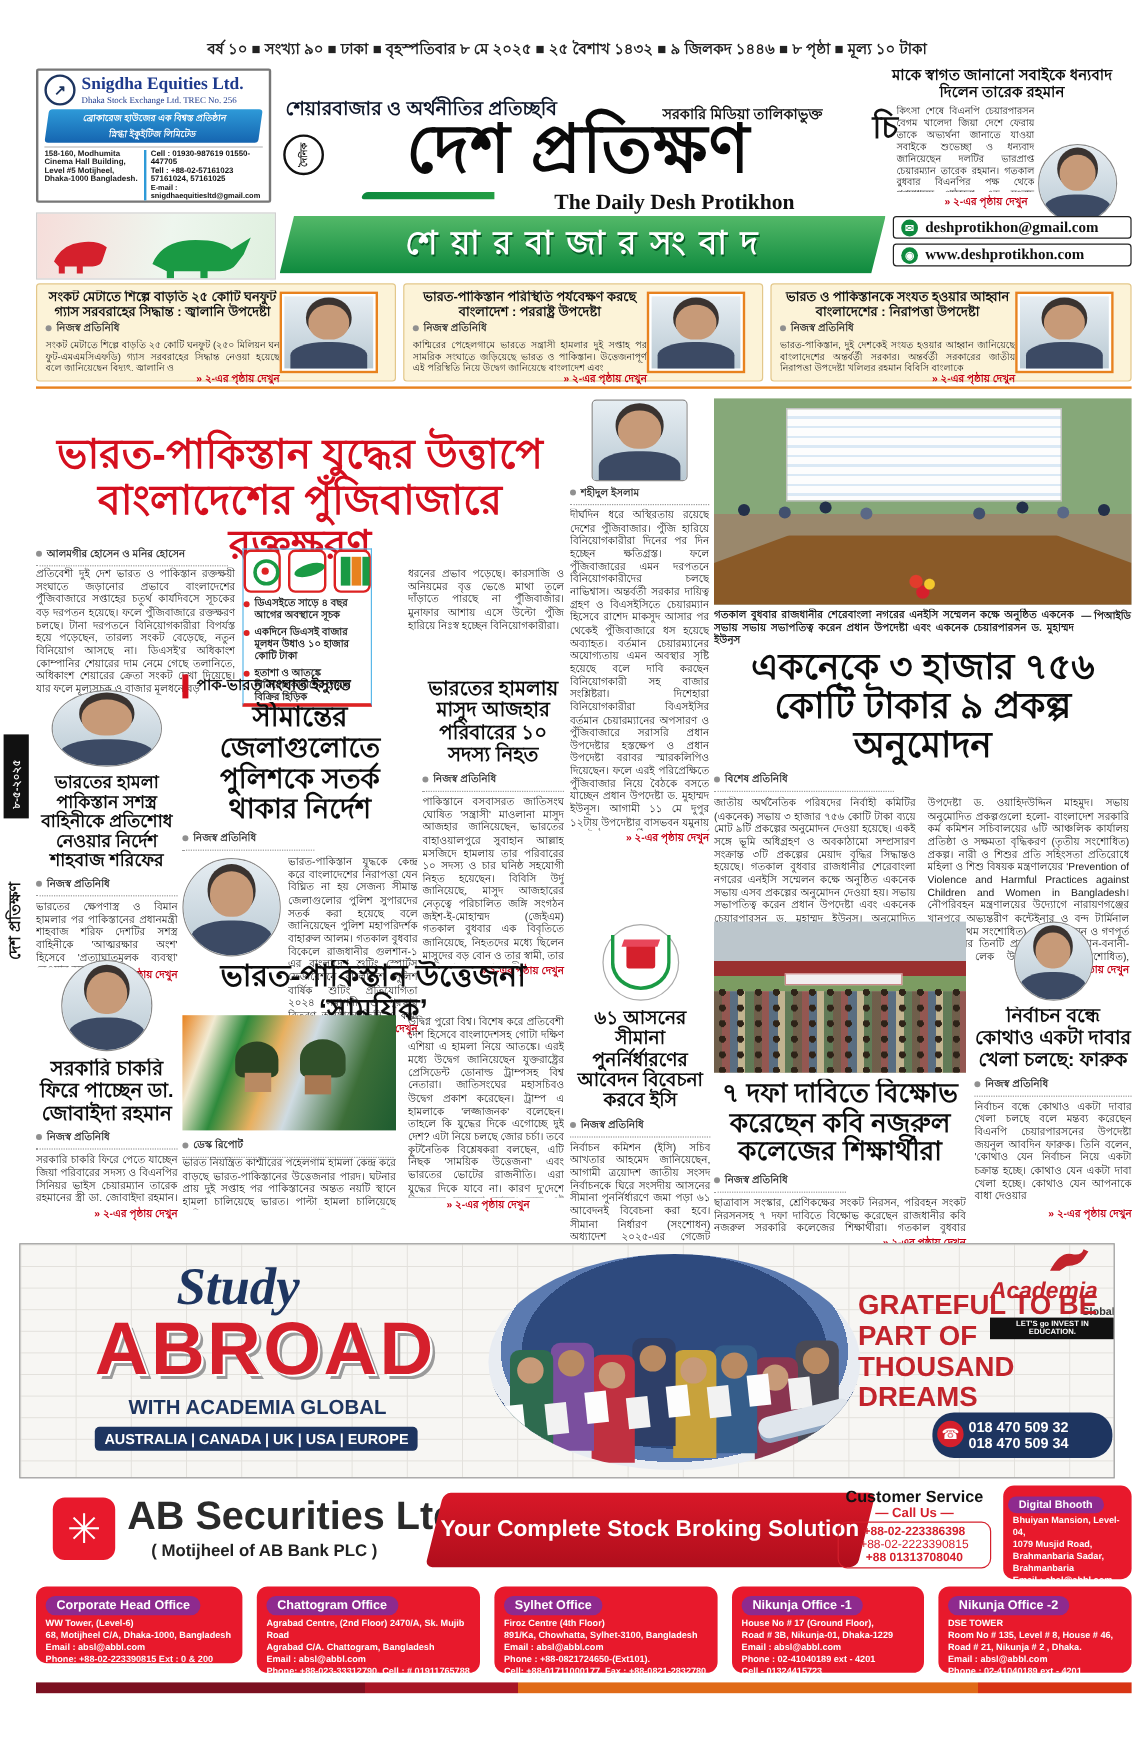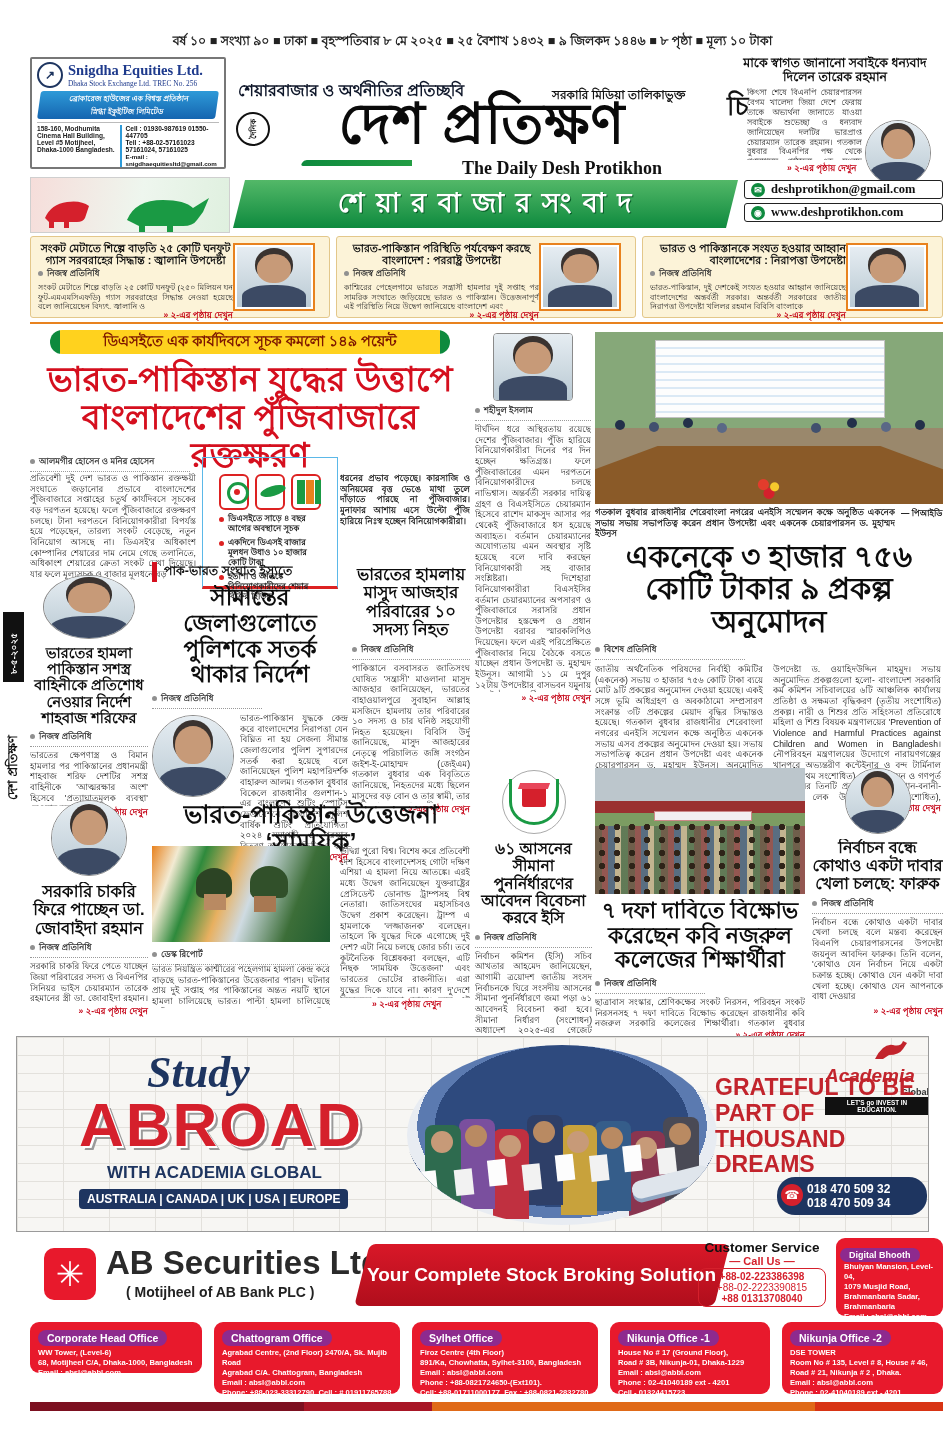--- a/index.html
+++ b/index.html
@@ -139,58 +139,55 @@
       <div class="byline" style="border:none;margin-top:1px;">নিজস্ব প্রতিনিধি</div>
       <span class="body-txt" style="display:block;height:26px;font-size:7.8px;">কাশ্মিরের পেহেলগামে ভারতে সন্ত্রাসী হামলার দুই সপ্তাহ পর সামরিক সংঘাতে জড়িয়েছে ভারত ও পাকিস্তান। উত্তেজনাপূর্ণ এই পরিস্থিতি নিয়ে উদ্বেগ জানিয়েছে বাংলাদেশ এবং</span>
       <div class="more">» ২-এর পৃষ্ঠায় দেখুন</div>
     </div>
   </div>
   <div class="a teaser" style="left:642px;top:236px;width:301px;height:82px;">
     <div class="a oframe" style="left:203px;top:6px;width:82px;height:68px;box-sizing:border-box;">
         <div class="face"></div>
       </div>
     <div style="width:196px;">
-      <div class="hl" style="font-size:10.8px;text-align:right;">ভারত ও পাকিস্তানকে সংযত হওয়ার আহ্বান বাংলাদেশের : নিরাপত্তা উপদেষ্টা</div>
+      <div class="hl" style="font-size:10.8px;text-align:center;">ভারত ও পাকিস্তানকে সংযত হওয়ার আহ্বান বাংলাদেশের : নিরাপত্তা উপদেষ্টা</div>
       <div class="byline" style="border:none;margin-top:1px;">নিজস্ব প্রতিনিধি</div>
       <span class="body-txt" style="display:block;height:26px;font-size:7.8px;">ভারত-পাকিস্তান, দুই দেশকেই সংযত হওয়ার আহ্বান জানিয়েছে বাংলাদেশের অন্তর্বর্তী সরকার। অন্তর্বর্তী সরকারের জাতীয় নিরাপত্তা উপদেষ্টা খলিলুর রহমান বিবিসি বাংলাকে</span>
       <div class="more">» ২-এর পৃষ্ঠায় দেখুন</div>
     </div>
   </div>
 
   <div class="a" style="left:30px;top:322px;width:913px;height:2px;background:#e8821e;"></div>
 
-  <div class="a kicker" style="left:50px;top:330px;width:400px;height:24px;">
-    <span>ডিএসইতে এক কার্যদিবসে সূচক কমলো ১৪৯ পয়েন্ট</span>
-  </div>
   <div class="a lead-hl" style="left:30px;top:360px;width:440px;height:90px;">ভারত-পাকিস্তান যুদ্ধের উত্তাপে বাংলাদেশের পুঁজিবাজারে রক্তক্ষরণ</div>
   <div class="a byline" style="left:30px;top:455px;width:160px;">আলমগীর হোসেন ও মনির হোসেন</div>
   <div class="a body-txt" style="left:30px;top:473px;width:166px;height:116px;">প্রতিবেশী দুই দেশ ভারত ও পাকিস্তান রক্তক্ষয়ী সংঘাতে জড়ানোর প্রভাবে বাংলাদেশের পুঁজিবাজারে সপ্তাহের চতুর্থ কার্যদিবসে সূচকের বড় দরপতন হয়েছে। ফলে পুঁজিবাজারে রক্তক্ষরণ চলছে। টানা দরপতনে বিনিয়োগকারীরা বিপর্যস্ত হয়ে পড়েছেন, তারল্য সংকট বেড়েছে, নতুন বিনিয়োগ আসছে না। ডিএসই'র অধিকাংশ কোম্পানির শেয়ারের দাম নেমে গেছে তলানিতে, অধিকাংশ শেয়ারের ক্রেতা সংকট দেখা দিয়েছে। যার ফলে মূল্যসূচক ও বাজার মূলধনে বড়</div>
 
-  <div class="a" style="left:202px;top:457px;width:136px;height:132px;border:1px solid #5bb8e8;border-bottom:3px solid #d22;box-sizing:border-box;padding:16px;">
+  <div class="a" style="left:202px;top:457px;width:108px;height:132px;border:1px solid #5bb8e8;border-bottom:3px solid #d22;box-sizing:border-box;padding:0;">
     <div style="display:flex;gap:6px;justify-content:center;">
       <div class="mini-logo">
           <span style="position:absolute;left:6px;top:6px;width:16px;height:16px;border:3px solid #1a9a44;border-radius:50%;"></span>
           <span style="position:absolute;left:13px;top:13px;width:6px;height:6px;background:#d22;border-radius:50%;"></span>
         </div>
       <div class="mini-logo">
           <span style="position:absolute;left:3px;top:10px;width:26px;height:10px;background:#1a9a44;border-radius:50%;transform:rotate(-16deg);"></span>
         </div>
       <div class="mini-logo">
           <span style="position:absolute;left:4px;top:4px;width:8px;height:24px;background:#1a9a44;"></span>
           <span style="position:absolute;left:13px;top:4px;width:8px;height:24px;background:#e8821e;"></span>
           <span style="position:absolute;left:22px;top:4px;width:6px;height:24px;background:#1a9a44;"></span>
         </div>
     </div>
     <ul class="bullets" style="margin:4px 0 0;padding:0;">
       <li>ডিএসইতে সাড়ে ৪ বছর আগের অবস্থানে সূচক</li>
       <li>একদিনে ডিএসই বাজার মূলধন উধাও ১০ হাজার কোটি টাকা</li>
       <li>হতাশা ও আতঙ্কে বিনিয়োগকারীদের শেয়ার বিক্রির হিড়িক</li>
     </ul>
   </div>
-  <div class="a body-txt" style="left:340px;top:473px;width:130px;height:116px;font-weight:bold;">ধরনের প্রভাব পড়েছে। কারসাজি ও অনিয়মের বৃত্ত ভেঙে মাথা তুলে দাঁড়াতে পারছে না পুঁজিবাজার। মুনাফার আশায় এসে উল্টো পুঁজি হারিয়ে নিঃস্ব হচ্ছেন বিনিয়োগকারীরা।</div>
+  <div class="a body-txt" style="left:340px;top:473px;width:130px;height:116px;">ধরনের প্রভাব পড়েছে। কারসাজি ও অনিয়মের বৃত্ত ভেঙে মাথা তুলে দাঁড়াতে পারছে না পুঁজিবাজার। মুনাফার আশায় এসে উল্টো পুঁজি হারিয়ে নিঃস্ব হচ্ছেন বিনিয়োগকারীরা।</div>
 
   <div class="a" style="left:475px;top:333px;width:116px;">
     <div class="pframe" style="width:78px;height:66px;margin:0 auto;border-radius:4px;">
         <div class="face"></div>
       </div>
     <div class="byline" style="margin-top:3px;">শহীদুল ইসলাম</div>
     <div class="body-txt" style="height:268px;margin-top:3px;">দীর্ঘদিন ধরে অস্থিরতায় রয়েছে দেশের পুঁজিবাজার। পুঁজি হারিয়ে বিনিয়োগকারীরা দিনের পর দিন হচ্ছেন ক্ষতিগ্রস্ত। ফলে পুঁজিবাজারের এমন দরপতনে বিনিয়োগকারীদের চলছে নাভিশ্বাস। অন্তর্বর্তী সরকার দায়িত্ব গ্রহণ ও বিএসইসিতে চেয়ারম্যান হিসেবে রাশেদ মাকসুদ আসার পর থেকেই পুঁজিবাজারে ধস হয়েছে অব্যাহত। বর্তমান চেয়ারম্যানের অযোগ্যতায় এমন অবস্থার সৃষ্টি হয়েছে বলে দাবি করছেন বিনিয়োগকারী সহ বাজার সংশ্লিষ্টরা। দিশেহারা বিনিয়োগকারীরা বিএসইসির বর্তমান চেয়ারম্যানের অপসারণ ও পুঁজিবাজারে সরাসরি প্রধান উপদেষ্টার হস্তক্ষেপ ও প্রধান উপদেষ্টা বরাবর স্মারকলিপিও দিয়েছেন। ফলে এরই পরিপ্রেক্ষিতে পুঁজিবাজার নিয়ে বৈঠকে বসতে যাচ্ছেন প্রধান উপদেষ্টা ড. মুহাম্মদ ইউনূস। আগামী ১১ মে দুপুর ১২টায় উপদেষ্টার বাসভবন যমুনায় এ বৈঠক অনুষ্ঠিত হবে। অর্থ মন্ত্রণালয়ের সংশ্লিষ্ট সূত্রে এ তথ্য জানা গেছে।</div>
     <div class="more">» ২-এর পৃষ্ঠায় দেখুন</div>
   </div>
 
@@ -358,21 +355,21 @@
     </div>
     <div class="a redcard" style="left:806px;top:0;width:107px;height:78px;">
       <span class="purple-pill" style="font-size:9px;margin-left:-4px;">Digital Bhooth</span>
       <div class="ln">Bhuiyan Mansion, Level-04,</div>
       <div class="ln">1079 Musjid Road, Brahmanbaria Sadar,</div>
       <div class="ln">Brahmanbaria</div>
       <div class="ln">Email : absl@abbl.com</div>
       <div class="ln">Mobile : 01324415724</div>
     </div>
 
-    <div class="a redcard" style="left:0px;top:84px;width:172px;height:51px;">
+    <div class="a redcard" style="left:0px;top:84px;width:172px;height:64px;">
       <span class="purple-pill">Corporate Head Office</span>
       <div class="ln" style="margin-top:2px;">WW Tower, (Level-6)</div>
       <div class="ln">68, Motijheel C/A, Dhaka-1000, Bangladesh</div>
       <div class="ln">Email : absl@abbl.com</div>
       <div class="ln">Phone: +88-02-223390815 Ext : 0 &amp; 200</div>
     </div>
     <div class="a redcard" style="left:184px;top:84px;width:186px;height:72px;">
       <span class="purple-pill">Chattogram Office</span>
       <div class="ln" style="margin-top:2px;">Agrabad Centre, (2nd Floor) 2470/A, Sk. Mujib Road</div>
       <div class="ln">Agrabad C/A. Chattogram, Bangladesh</div>

